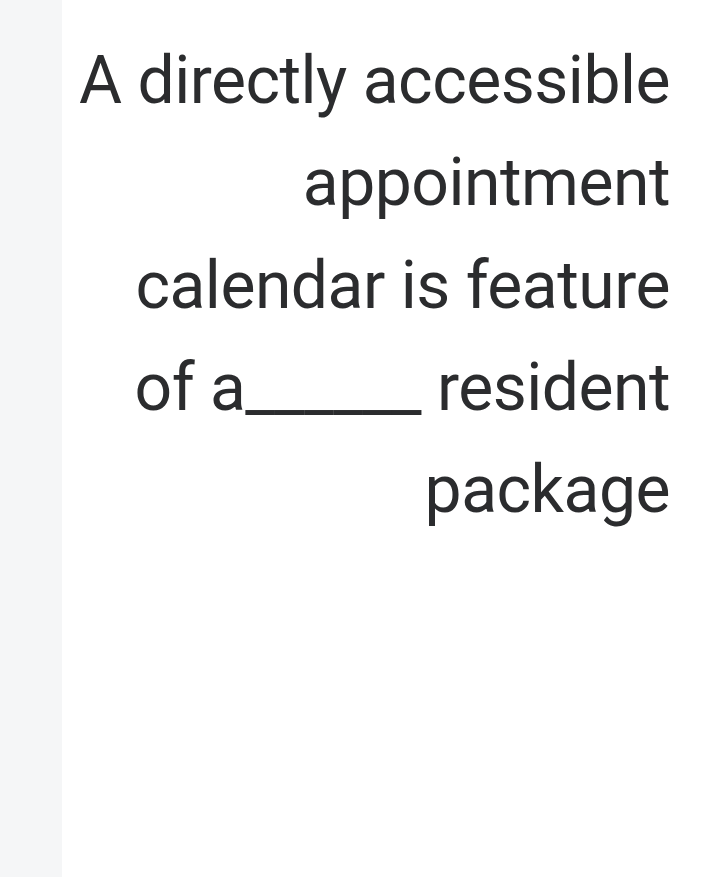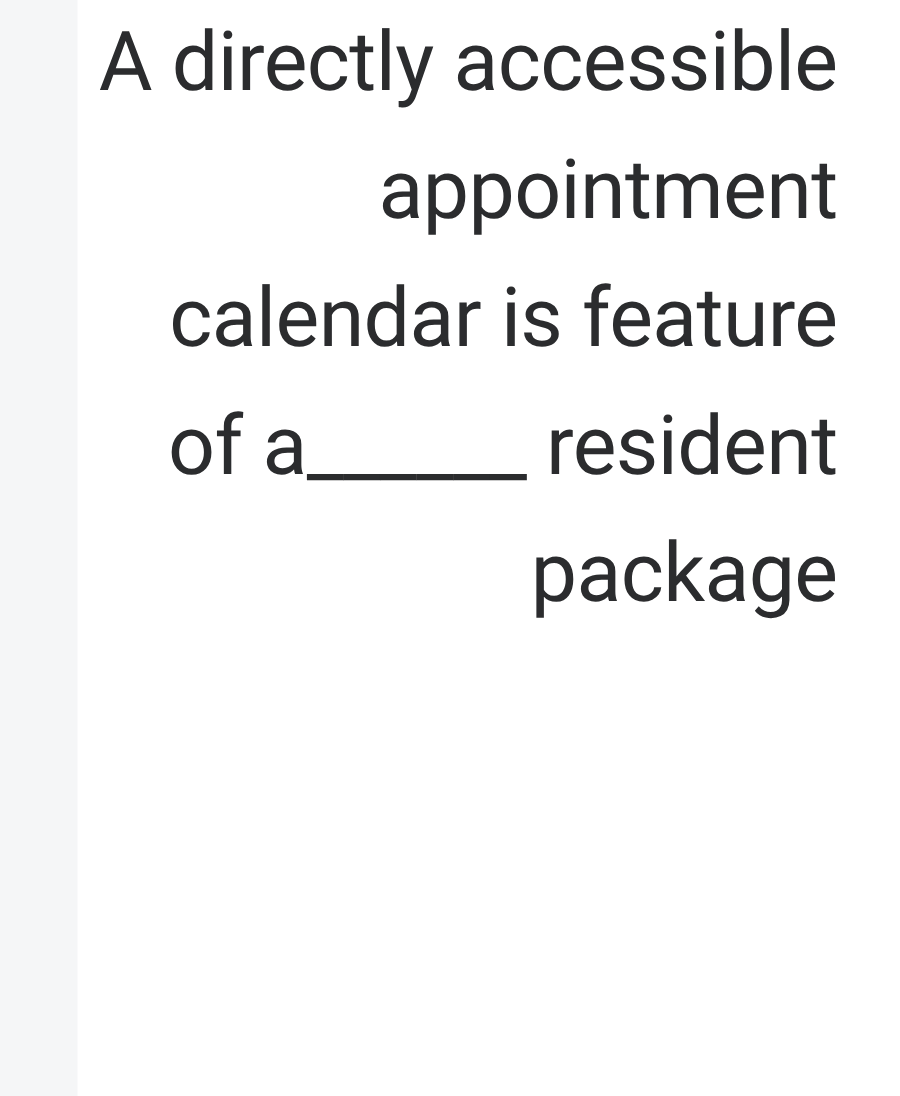--- a/index.html
+++ b/index.html
@@ -15,20 +15,21 @@
       display: flex;
     }
     .left-gutter {
       width: 62px;
       height: 100%;
       background: #f5f6f7;
     }
     .content {
       flex: 1;
       padding-right: 50px;
+      padding-top: 30px;
       text-align: right;
     }
     .question-text {
       font-size: 66px;
       line-height: 1.55;
       color: #2b2c2e;
       font-weight: 400;
       letter-spacing: -0.5px;
     }
   </style>

